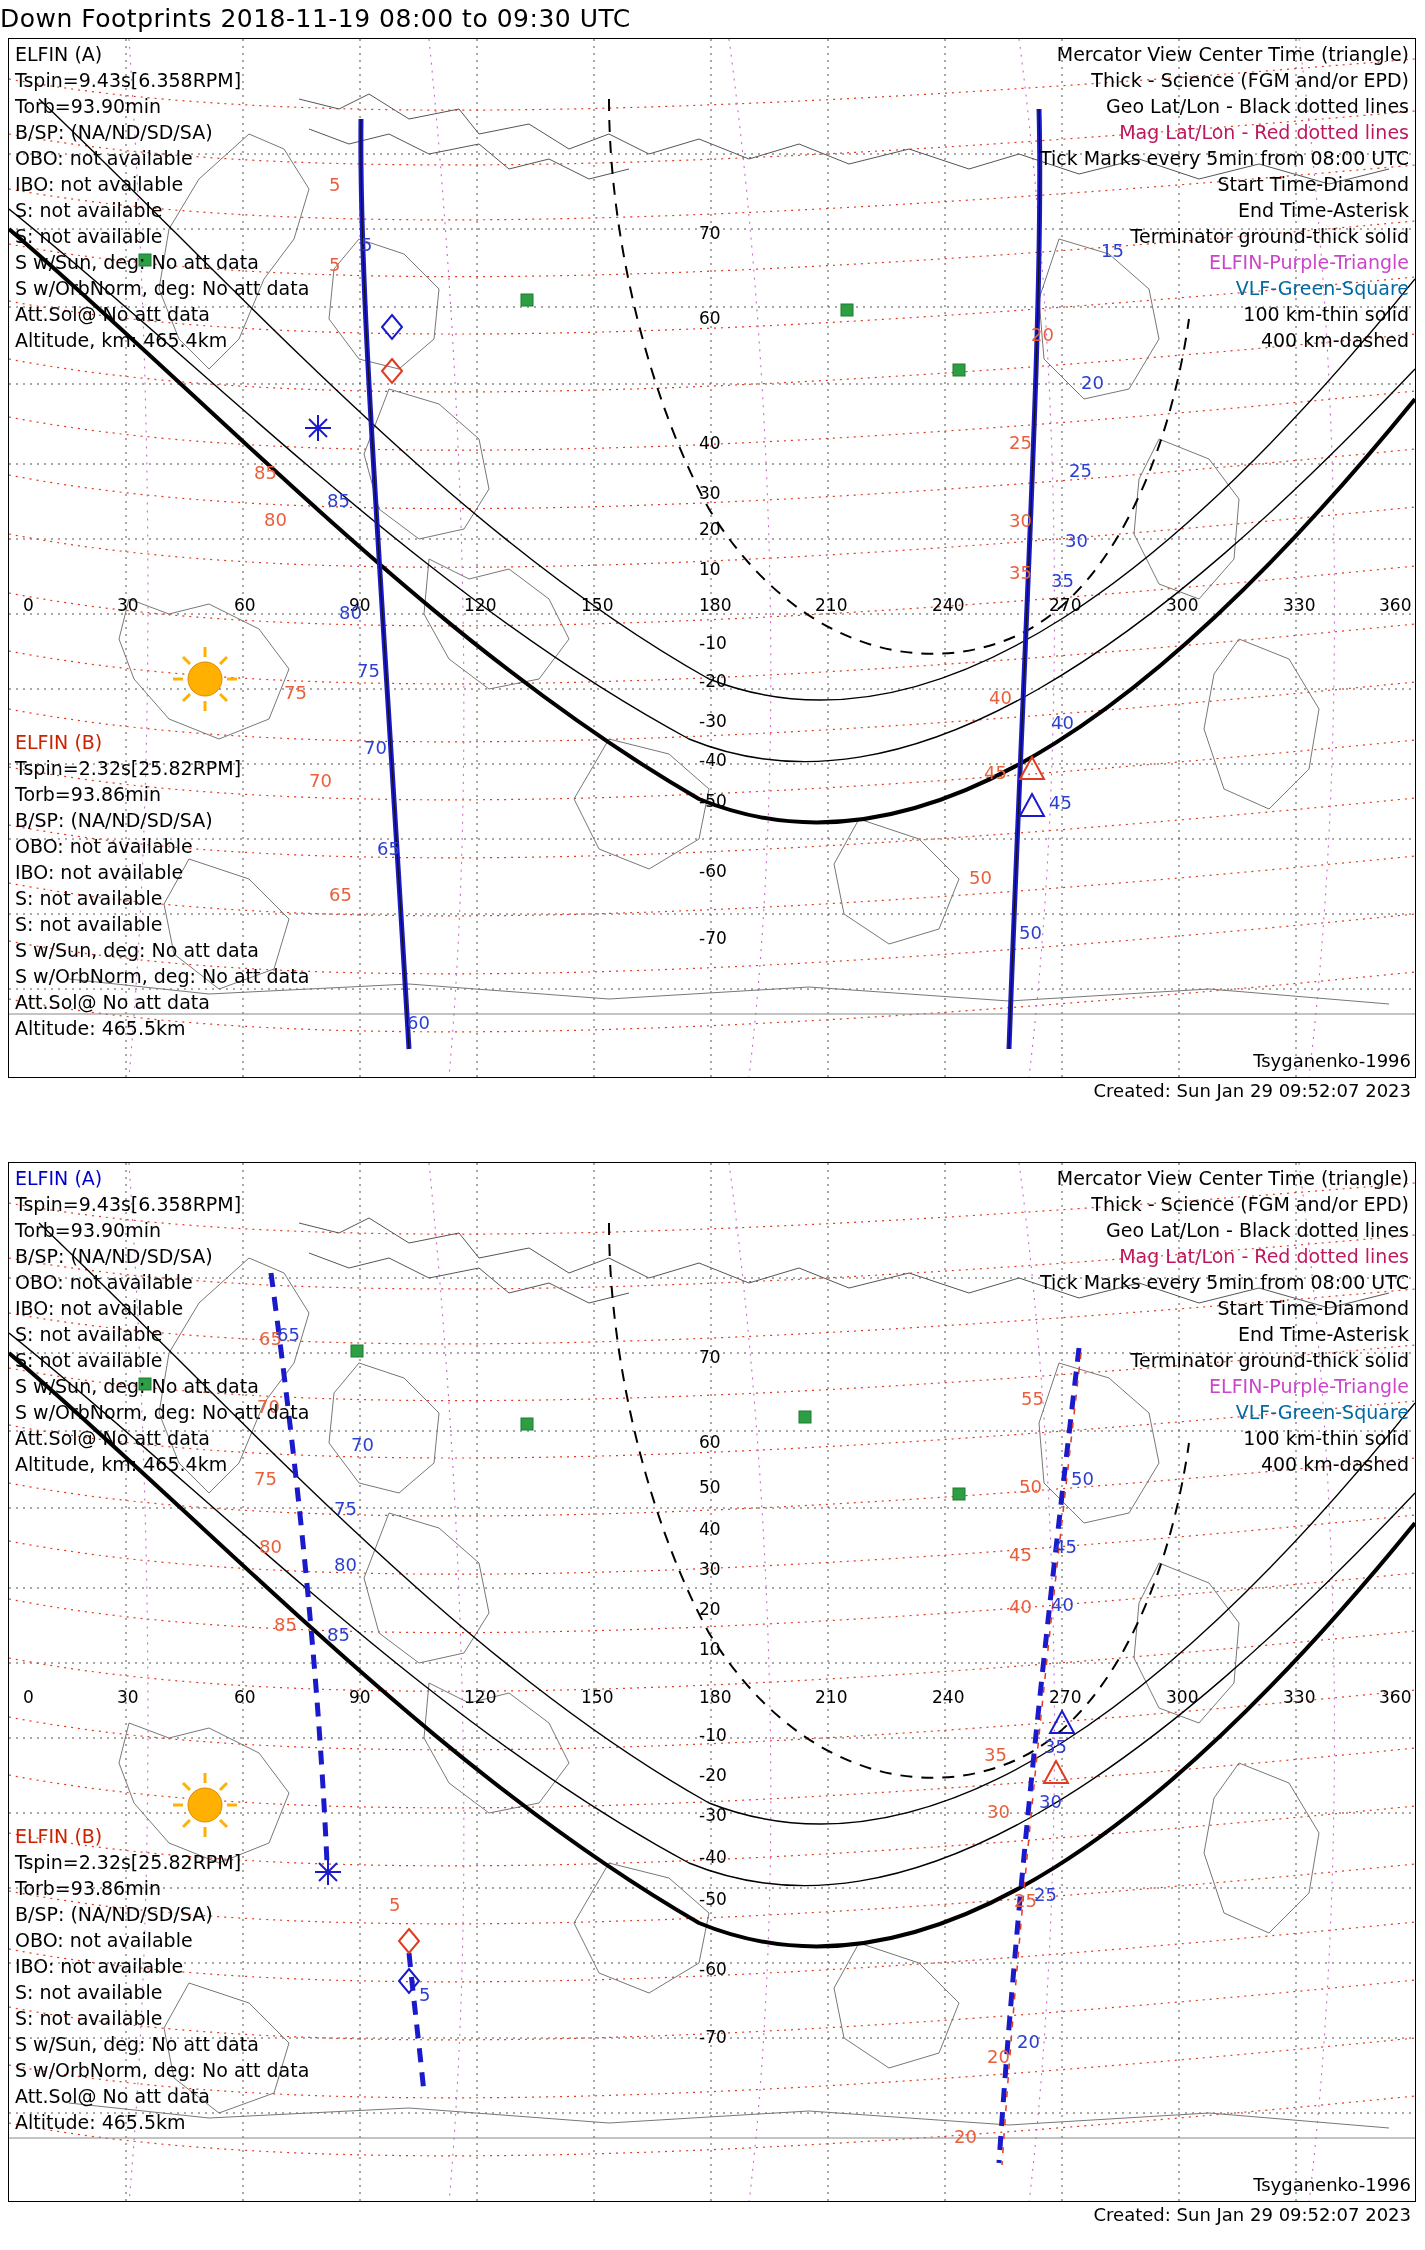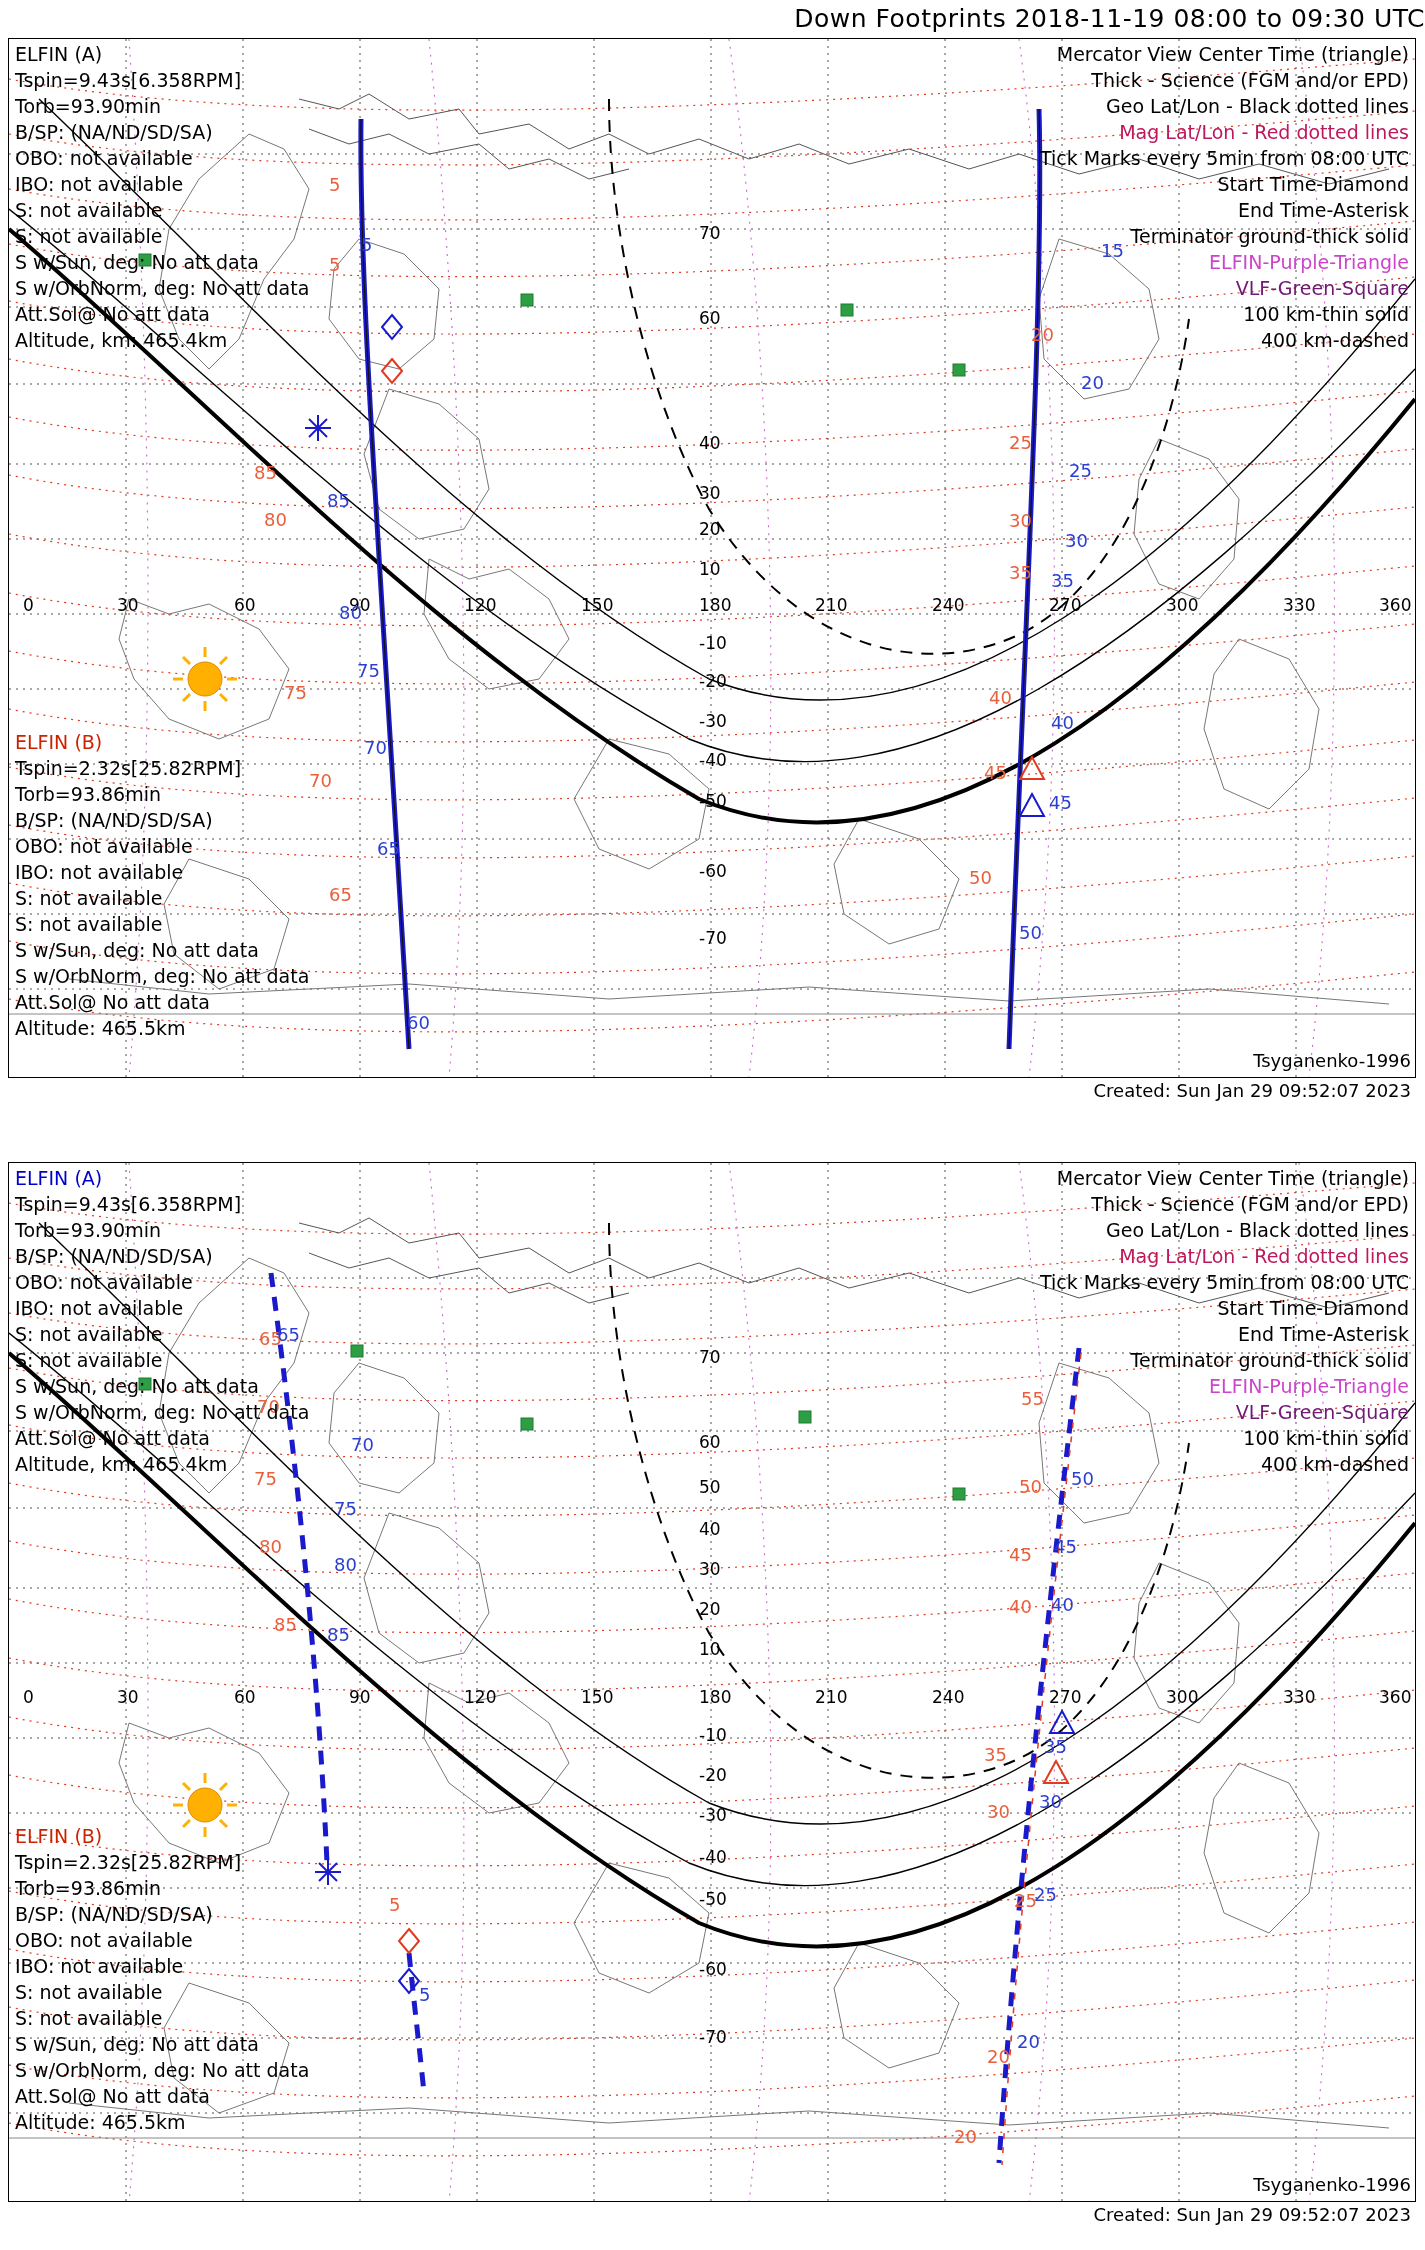--- a/index.html
+++ b/index.html
@@ -1,35 +1,35 @@
 <!DOCTYPE html>
 <html><head>
 <meta charset="utf-8">
 <style>
   html,body{margin:0;padding:0;background:#ffffff;}
   body{font-family:"DejaVu Sans",sans-serif;width:1425px;height:2250px;overflow:hidden;}
   .panel{position:relative;width:1425px;height:1120px;}
   .panel2{margin-top:4px;}
   .ptitle{
-    position:absolute;top:4px;left:0;width:1425px;text-align:right;
+    position:absolute;top:4px;left:0;width:1425px;text-align:left;
     font-size:25px;color:#000;letter-spacing:0.5px;font-family:"DejaVu Sans",sans-serif;
   }
   .mapbox{
     position:absolute;left:8px;top:38px;width:1408px;height:1040px;
     border:1px solid #000;box-sizing:border-box;background:#fff;overflow:hidden;
   }
   .mapsvg{position:absolute;left:0;top:0;}
   .txt{position:absolute;white-space:nowrap;font-family:"DejaVu Sans",sans-serif;}
   .leftinfo{font-size:19px;color:#000;}
   .rightinfo{font-size:19px;color:#000;text-align:right;}
   .hdrA{color:#0000cc;font-size:19px;}
   .hdrB{color:#cc2200;font-size:19px;}
   .magred{color:#be185d;}
   .purple{color:#cc44cc;}
-  .green{color:#701a75;}
+  .green{color:#0369a1;}
   .axnum{font-size:17px;fill:#000;}
   .credit{position:absolute;right:14px;font-size:18px;color:#000;}
 </style>
 </head>
 <body>
 
 <div class="panel">
   <div class="ptitle">Down Footprints 2018-11-19 08:00 to 09:30 UTC</div>
   <div class="mapbox">
     <svg class="mapsvg" width="1406" height="1038" viewBox="0 0 1406 1038">

